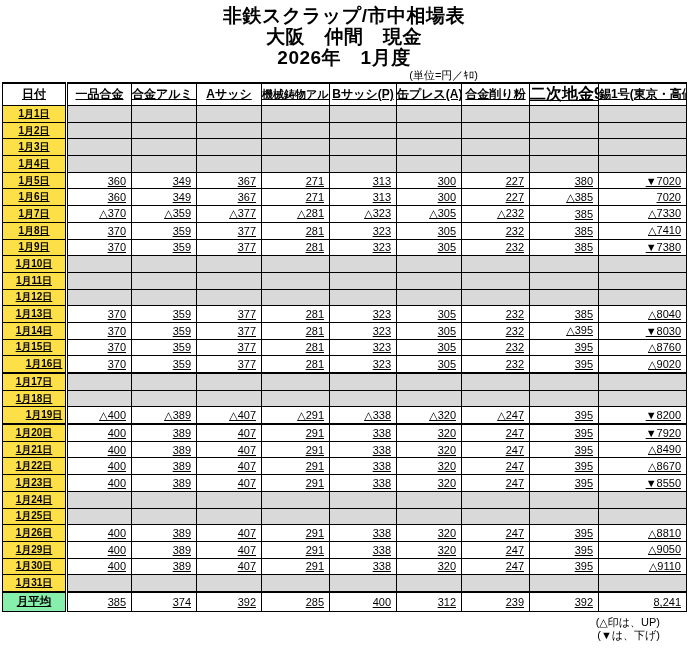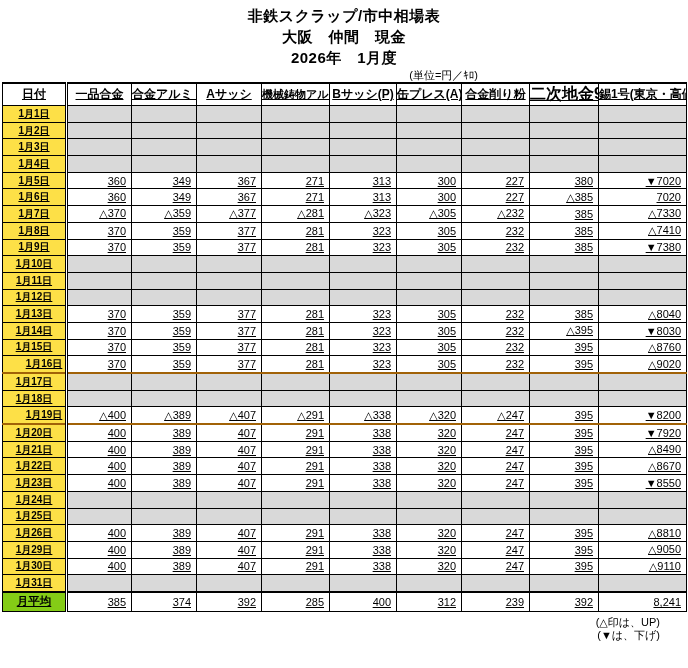--- a/index.html
+++ b/index.html
@@ -2,42 +2,42 @@
 <html><head>
 <meta charset="utf-8">
 <style>
   html,body{margin:0;padding:0;}
   body{
     width:688px;height:668px;background:#ffffff;color:#000000;
     font-family:"Liberation Sans","DejaVu Sans",sans-serif;
     overflow:hidden;
   }
   .titles{width:688px;text-align:center;padding-top:5px;}
-  .title-line{font-weight:bold;font-size:15px;line-height:21px;letter-spacing:0.5px;}
+  .title-line{font-weight:bold;font-size:19px;line-height:21px;letter-spacing:0.5px;}
   .unit-note{width:478px;text-align:right;font-size:11px;line-height:14px;height:14px;}
   table{
     border-collapse:collapse;table-layout:fixed;width:684px;margin-left:2px;
     border:1px solid #000;border-top:2px solid #000;text-decoration:underline;
   }
   th,td{
     border:1px solid #000;overflow:hidden;white-space:nowrap;
     padding:0;vertical-align:middle;
   }
   th:first-child,td:first-child{border-right:3px double #000;}
   thead th{font-weight:bold;text-align:center;font-size:12px;height:19px;background:#fff;}
   thead th.sm{font-size:11px;}
   thead th.md{font-size:16px;}
   thead th.xs{font-size:12px;margin-left:48px;}
   tbody td{height:15.7px;font-size:11px;}
   td.date{background:#fde047;font-weight:bold;text-align:center;font-size:10px;}
   td.val{text-align:right;padding-right:5px;background:#fff;}
   tr.holiday td.val{background:#d9d9d9;}
-  tr.thick-bottom td{border-bottom:2px solid #a16207;padding-left:20px;}
+  tr.thick-bottom td{border-bottom:2px solid #000000;padding-left:20px;}
   tfoot td{border-top:2px solid #000;height:18px;font-size:11px;}
-  tfoot td.avg-label{background:#84cc16;font-weight:bold;text-align:center;font-size:11.5px;}
+  tfoot td.avg-label{background:#86efac;font-weight:bold;text-align:center;font-size:11.5px;}
   .footnotes{width:660px;text-align:right;font-size:11px;line-height:13px;margin-top:4px;}
   .footnote-line{white-space:nowrap;padding-left:43px;}
 </style>
 </head>
 <body>
 
 <div class="titles">
   <div class="title-line">非鉄スクラップ/市中相場表</div>
   <div class="title-line">大阪　仲間　現金</div>
   <div class="title-line">2026年　1月度</div>

